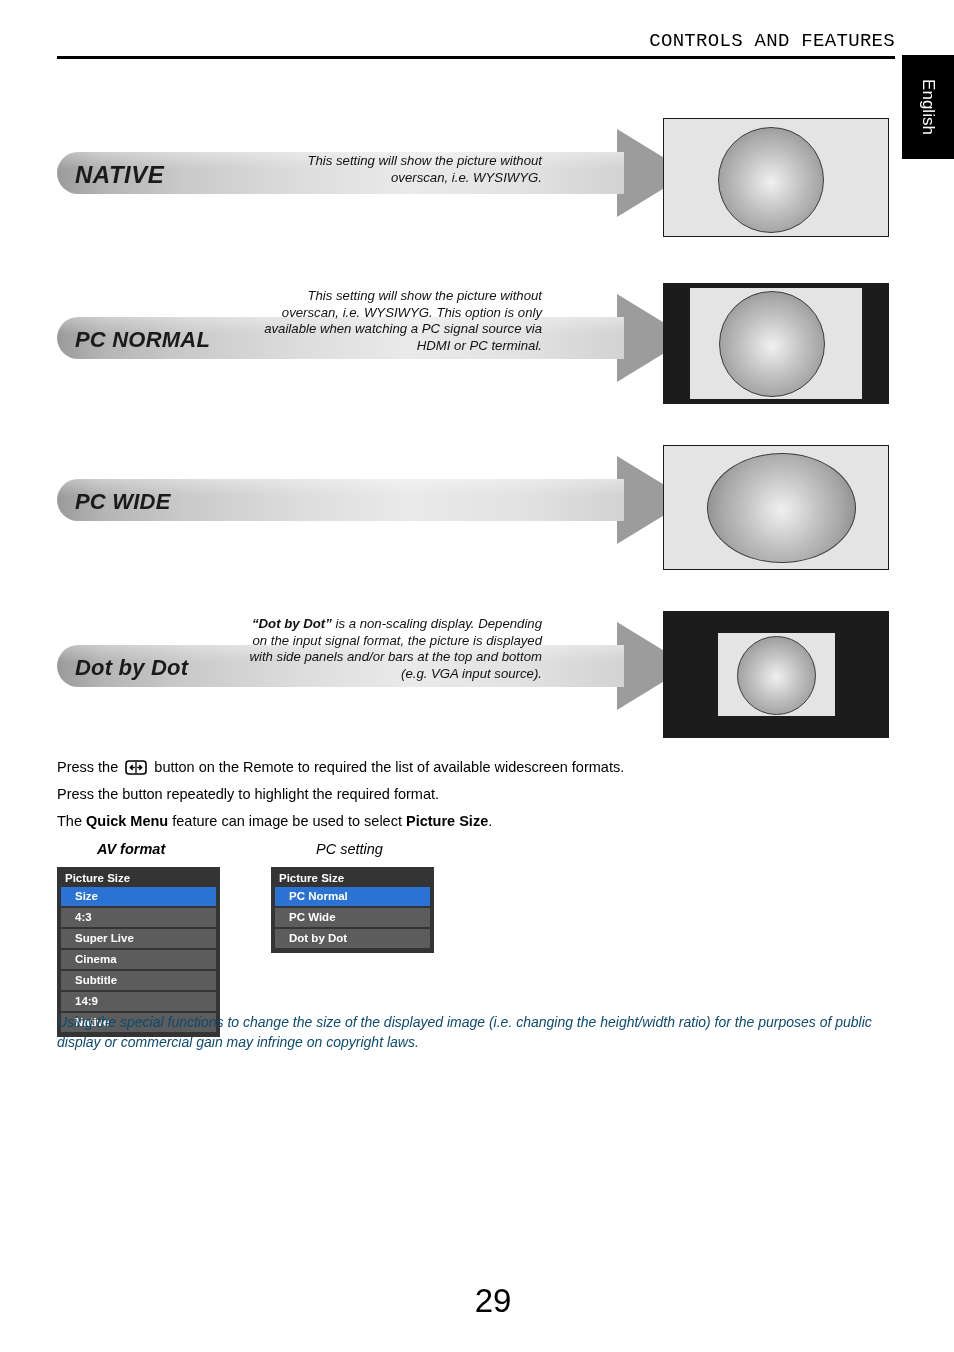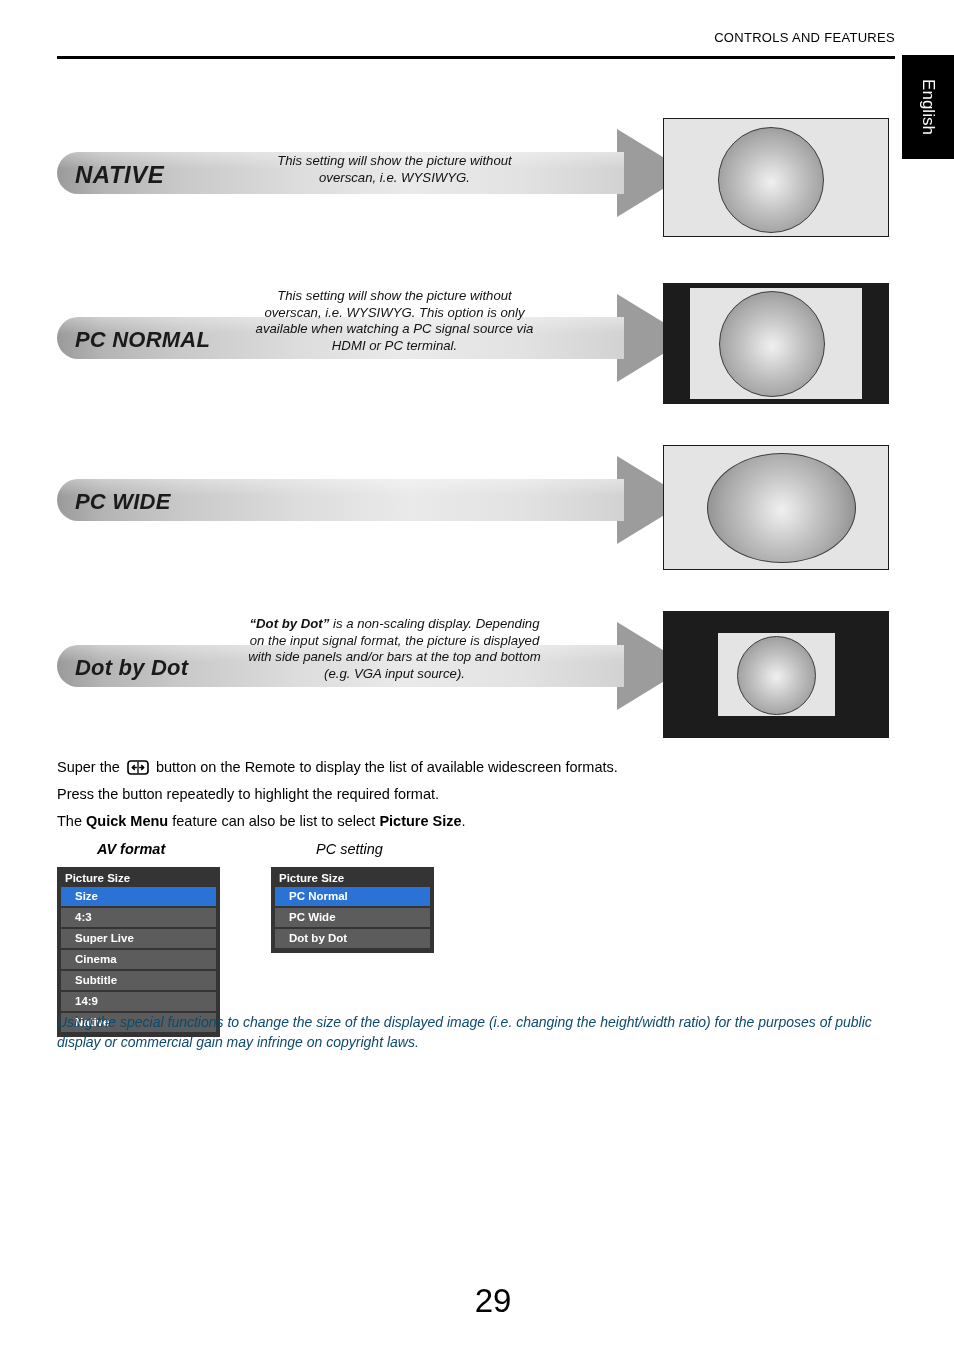--- a/index.html
+++ b/index.html
@@ -21,23 +21,23 @@
     position: absolute;
     left: 57px;
     top: 30px;
     width: 838px;
     height: 26px;
   }
   #header-title {
     position: absolute;
     right: 0;
     top: 0;
-    font-size: 13px;
+    font-size: 19px;
     letter-spacing: 0.3px;
-    font-family: Liberation Sans, sans-serif;
+    font-family: Liberation Mono, monospace;
     white-space: nowrap;
   }
   #header-rule {
     position: absolute;
     left: 57px;
     top: 56px;
     width: 838px;
     height: 2.5px;
     background: #000;
   }
@@ -124,21 +124,21 @@
     white-space: nowrap;
     font-family: "Liberation Sans", sans-serif;
   }
   .banner-title.big  { font-size: 24px; letter-spacing: 0.5px; }
   .banner-title.med  { font-size: 22px; letter-spacing: 0.2px; }
 
   .banner-desc {
     position: absolute;
     left: 190px;
     width: 295px;
-    text-align: center;
+    text-align: right;
     font-style: italic;
     font-size: 13.2px;
     line-height: 16.5px;
     color: #111;
     font-family: "Liberation Sans", sans-serif;
   }
   .banner-desc b { font-weight: bold; font-style: italic; }
 
   
   .tv {
@@ -314,36 +314,36 @@
   </div>
 
   <div class="tv tv-black" style="top:3px; width:226px; height:127px;">
     <div class="tv-inner-window" style="left:55px; top:22px; width:117px; height:83px;">
       <div class="blob" style="left:19px; top:3px; width:77px; height:77px; border-radius:50%;"></div>
     </div>
   </div>
 </div>
 
 <div class="body-line" style="top:757px;">
-  <span>Super the</span>
+  <span>Press the</span>
   <span class="wide-btn-icon">
     <svg width="22" height="15" viewBox="0 0 22 15" xmlns="http://www.w3.org/2000/svg">
       <rect x="1" y="1" width="20" height="13" rx="3" ry="3" fill="#ffffff" stroke="#000000" stroke-width="1.6"></rect>
       <line x1="11" y1="1.8" x2="11" y2="13.2" stroke="#000000" stroke-width="1.3"></line>
       <path d="M9.2 7.5 L6.0 7.5 M7.3 5.6 L5.2 7.5 L7.3 9.4" fill="none" stroke="#000000" stroke-width="1.5" stroke-linecap="round" stroke-linejoin="round"></path>
       <path d="M12.8 7.5 L16.0 7.5 M14.7 5.6 L16.8 7.5 L14.7 9.4" fill="none" stroke="#000000" stroke-width="1.5" stroke-linecap="round" stroke-linejoin="round"></path>
     </svg>
   </span>
-  <span>button on the Remote to display the list of available widescreen formats.</span>
+  <span>button on the Remote to required the list of available widescreen formats.</span>
 </div>
 
 <div class="body-line" style="top:784px;">Press the button repeatedly to highlight the required format.</div>
 
 <div class="body-line" style="top:811px;">
-  <span>The </span><b>Quick Menu</b><span> feature can also be list to select </span><b>Picture Size</b><span>.</span>
+  <span>The </span><b>Quick Menu</b><span> feature can image be used to select </span><b>Picture Size</b><span>.</span>
 </div>
 
 <div class="menu-caption" style="left:97px; top:841px;font-weight:bold;">AV format</div>
 <div class="menu-caption" style="left:316px; top:841px;">PC setting</div>
 
 <div class="menu-box" style="left:57px; top:867px; width:163px;">
   <div class="menu-heading">Picture Size</div>
   <div class="menu-item selected">Size</div>
   <div class="menu-item">4:3</div>
   <div class="menu-item">Super Live</div>

